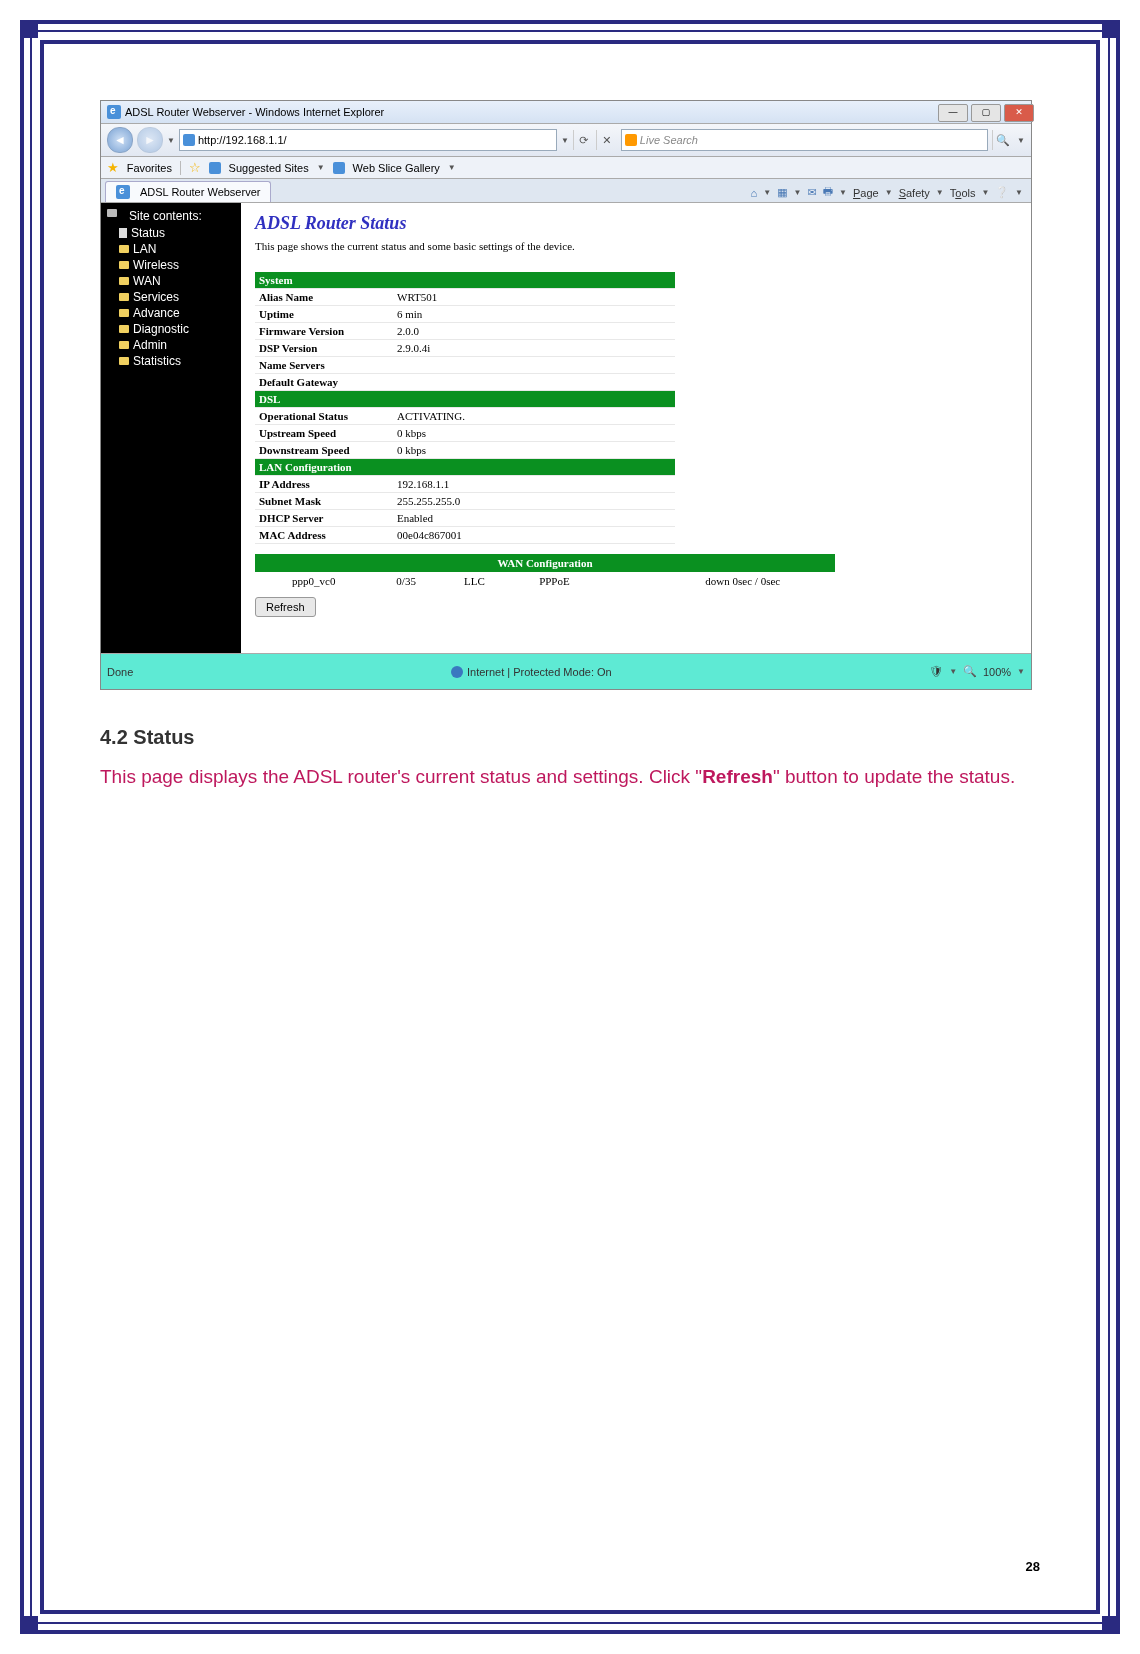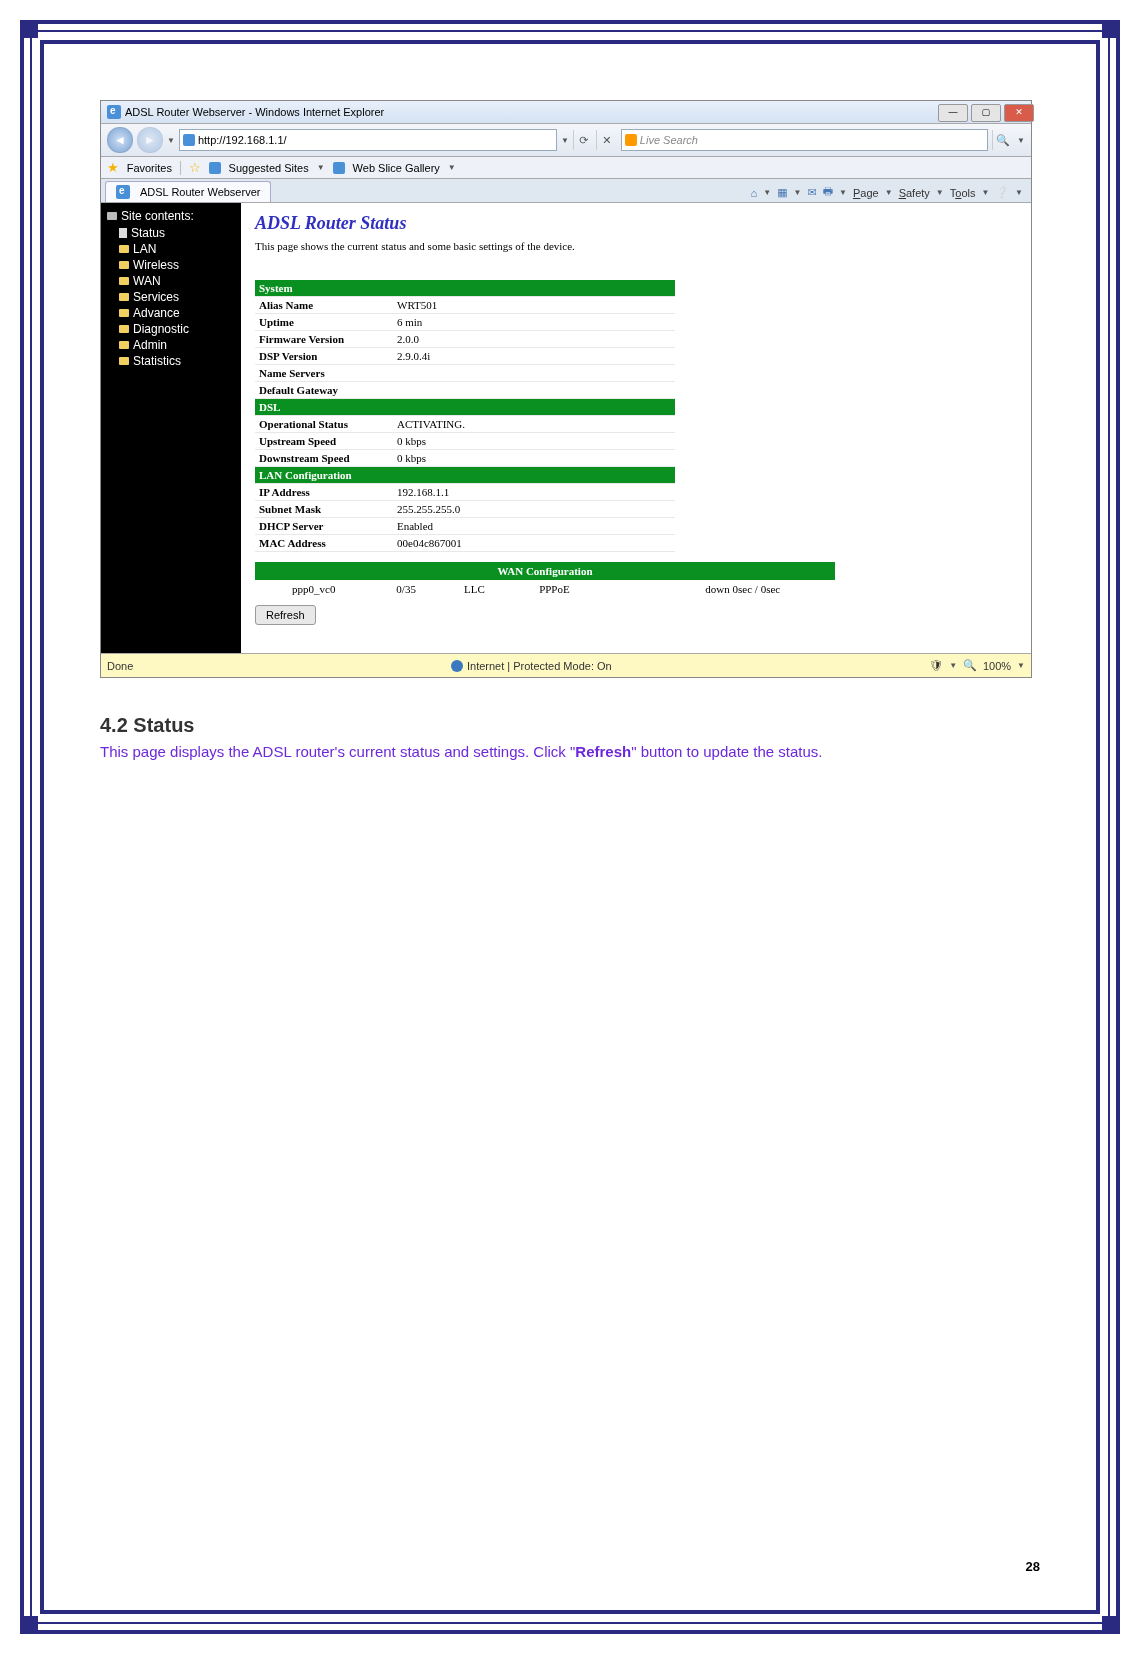--- a/index.html
+++ b/index.html
@@ -30,45 +30,45 @@
 .nav-icons{display:flex;gap:2px}
 .nico{width:20px;height:20px;border-left:1px solid #ccc;display:flex;align-items:center;justify-content:center;color:#555}
 .ie-fav{background:#eef2f8;padding:3px 6px;display:flex;align-items:center;gap:8px;border-bottom:1px solid #aaa;font-size:11px}
 .star{color:#f5b400;font-size:13px}
 .ie-tabs{background:#dfe7f1;padding:2px 4px 0;display:flex;align-items:end;border-bottom:1px solid #aaa}
 .tab{background:#f8fafd;border:1px solid #aac;border-bottom:none;padding:3px 10px;border-radius:3px 3px 0 0;display:flex;align-items:center;gap:6px}
 .ie-cmd{margin-left:auto;display:flex;gap:6px;align-items:center;color:#333;font-size:11px;padding-right:4px}
 .cmd-ico{color:#4a79b5}
 .ie-body{display:flex;background:#fff;min-height:450px}
 .sidebar{width:140px;background:#000;color:#fff;font-size:12px;padding:4px 0;flex-shrink:0}
-.side-hdr{padding:2px 6px;display:flex;align-items:center;gap:4px}
+.side-hdr{padding:2px 6px;display:flex;gap:12px}
 .side-item{padding:1px 18px;display:flex;align-items:center;gap:4px}
 .folder-ico{width:10px;height:8px;background:#f0d060;border-radius:1px;display:inline-block}
 .file-ico{width:8px;height:10px;background:#ddd;display:inline-block}
 .drive-ico{width:10px;height:8px;background:#bbb;border-radius:1px;display:inline-block}
 .main{flex:1;padding:10px 14px}
 .page-title{color:#3030c0;font:bold italic 18px 'Times New Roman',serif;margin-bottom:6px}
-.page-desc{font:11px 'Times New Roman',serif;margin-bottom:28px}
+.page-desc{font:11px 'Times New Roman',serif;margin-bottom:20px}
 table.status{border-collapse:collapse;width:420px;font:11px 'Times New Roman',serif}
 .sec-hdr{background:#0a9020;color:#fff;font-weight:bold;padding:2px 4px}
 .lbl{font-weight:bold;width:130px;padding:2px 4px}
 .val{padding:2px 4px}
 table.status td{border-bottom:1px solid #e8e8e8}
 table.wan{border-collapse:collapse;width:580px;font:11px/1.3 'Times New Roman',serif;margin-top:10px}
 table.wan th{background:#888;color:#fff;padding:2px 6px;font-weight:bold}
 table.wan td{padding:2px 6px;text-align:center}
 .wan-hdr{background:#0a9020;color:#fff;font-weight:bold;padding:2px 4px}
 .refresh-btn{margin-top:6px;padding:3px 10px;background:#e8e8e8;border:1px solid #999;border-radius:3px;font-size:11px;cursor:pointer}
-.ie-status{background:#fef9c3;border-top:1px solid #aaa;padding:5px 6px;display:flex;align-items:center;font-size:11px;color:#333}
+.ie-status{background:#5eead4;border-top:1px solid #aaa;padding:11px 6px;display:flex;align-items:center;font-size:11px;color:#333}
 .status-mid{margin-left:auto;margin-right:auto;display:flex;align-items:center;gap:4px}
 .globe{width:12px;height:12px;background:#3a78c0;border-radius:50%}
 .status-right{display:flex;align-items:center;gap:6px}
 .doc-section{margin-top:36px;font-family:Arial,sans-serif}
 .doc-h{font-weight:bold;font-size:20px;color:#333}
-.doc-p{font-size:15px;line-height:2;color:#6d28d9;margin-top:0;text-align:justify}
+.doc-p{font-size:19px;line-height:2;color:#be185d;margin-top:9px;text-align:justify}
 .page-num{position:absolute;right:0;bottom:0;font-weight:bold;font-size:13px}
 .dd{color:#555;font-size:8px}
 .mag{color:#3a78c0}
 </style>
 </head>
 <body>
 
 <div class="page">
 <div class="border-outer"></div>
     <div class="border-mid"></div>

